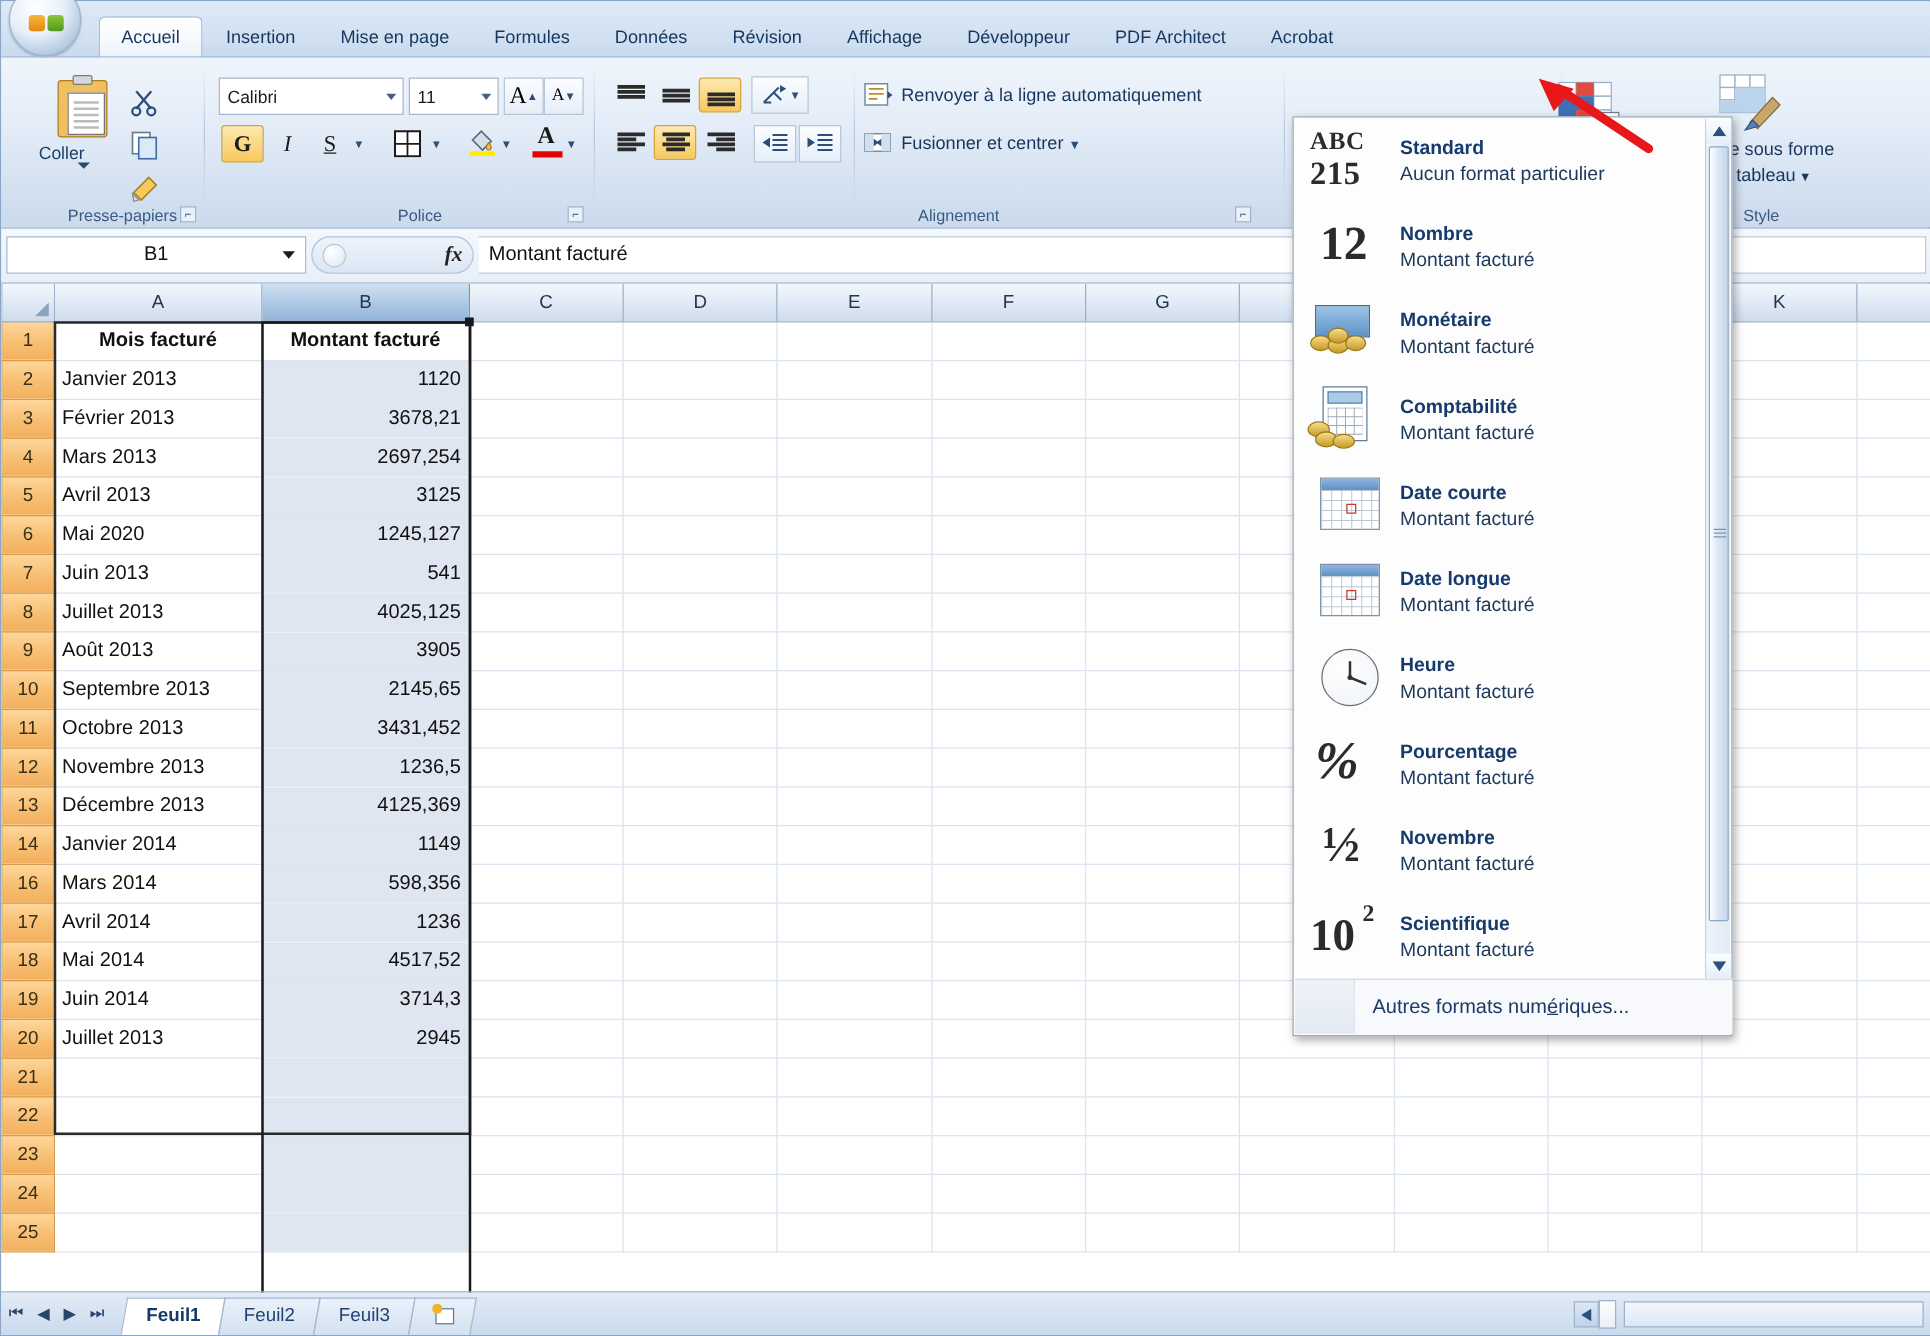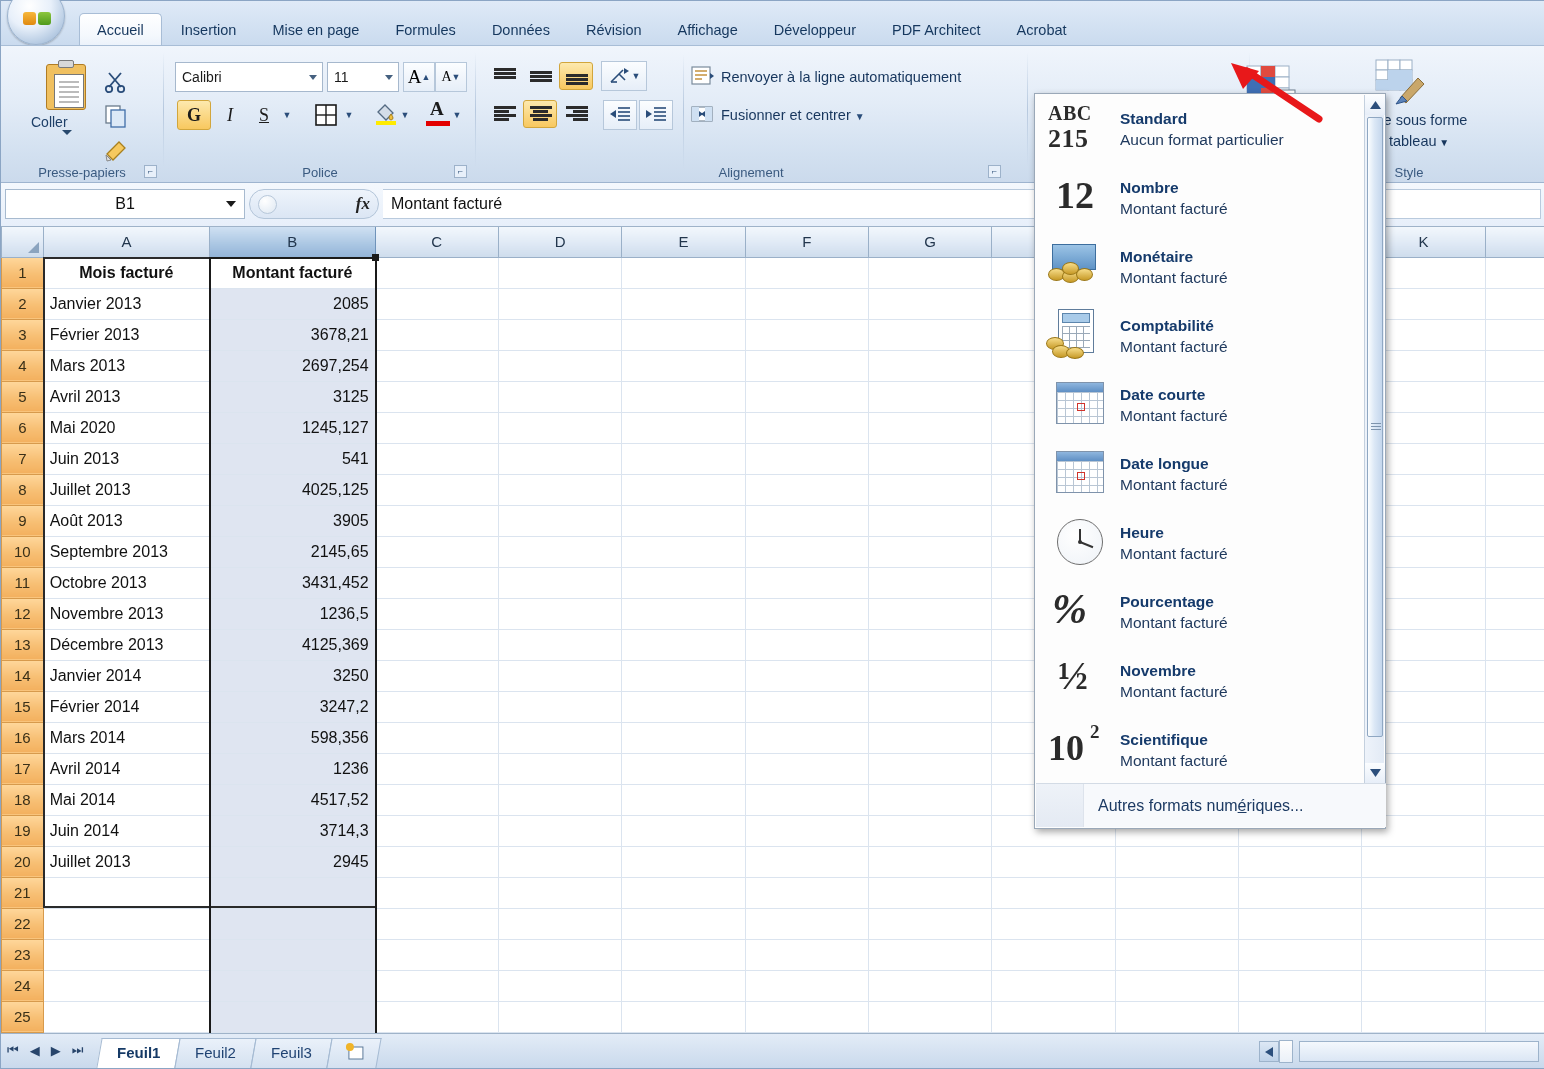--- a/index.html
+++ b/index.html
@@ -48,21 +48,21 @@
 
   
   .ribbon {
     position:absolute; left:0; top:44px; width:1544px; height:138px;
     background: linear-gradient(#f0f5fc 0%, #e3ecf7 42%, #d2e0f0 80%, #cbdaec 100%);
     border-top:1px solid #a8bdd6;
     border-bottom:1px solid #9eb4cf;
   }
   .grp { position:absolute; top:2px; height:134px; }
   .grp-label {
-    position:absolute; bottom:2px; left:0; width:100%;
+    position:absolute; bottom:2px; left:16px; width:100%;
     text-align:center; font-size:13px; color:#3a5a80;
   }
   .grp-sep { position:absolute; top:6px; width:1px; height:116px; background:linear-gradient(rgba(255,255,255,0),#b6c8de,rgba(255,255,255,0)); }
   .dlg-launcher {
     position:absolute; bottom:4px; width:13px; height:13px;
     border:1px solid #9db2ca; background:#e8f0fa; font-size:9px; color:#3a5a80;
     text-align:center; line-height:11px; cursor:pointer;
   }
 
   
@@ -583,21 +583,21 @@
             <td class="cell" style="width: 125px;"></td>
             <td class="cell" style="width: 125px;"></td>
             <td class="cell" style="width: 125px;"></td>
             <td class="cell" style="width: 125px;"></td>
             <td class="cell" style="width: 125px;"></td>
             <td class="cell" style="width: 60px;"></td>
           </tr>
           <tr>
             <td class="rowhdr">2</td>
             <td class="cell a" style="width: 167px;">Janvier 2013</td>
-            <td class="cell b sel" style="width: 166px;">2085</td>
+            <td class="cell b sel" style="width: 166px;">1120</td>
             <td class="cell" style="width: 125px;"></td>
             <td class="cell" style="width: 125px;"></td>
             <td class="cell" style="width: 125px;"></td>
             <td class="cell" style="width: 125px;"></td>
             <td class="cell" style="width: 125px;"></td>
             <td class="cell" style="width: 125px;"></td>
             <td class="cell" style="width: 125px;"></td>
             <td class="cell" style="width: 125px;"></td>
             <td class="cell" style="width: 125px;"></td>
             <td class="cell" style="width: 60px;"></td>
@@ -763,36 +763,21 @@
             <td class="cell" style="width: 125px;"></td>
             <td class="cell" style="width: 125px;"></td>
             <td class="cell" style="width: 125px;"></td>
             <td class="cell" style="width: 125px;"></td>
             <td class="cell" style="width: 125px;"></td>
             <td class="cell" style="width: 60px;"></td>
           </tr>
           <tr>
             <td class="rowhdr">14</td>
             <td class="cell a" style="width: 167px;">Janvier 2014</td>
-            <td class="cell b sel" style="width: 166px;">3250</td>
-            <td class="cell" style="width: 125px;"></td>
-            <td class="cell" style="width: 125px;"></td>
-            <td class="cell" style="width: 125px;"></td>
-            <td class="cell" style="width: 125px;"></td>
-            <td class="cell" style="width: 125px;"></td>
-            <td class="cell" style="width: 125px;"></td>
-            <td class="cell" style="width: 125px;"></td>
-            <td class="cell" style="width: 125px;"></td>
-            <td class="cell" style="width: 125px;"></td>
-            <td class="cell" style="width: 60px;"></td>
-          </tr>
-          <tr>
-            <td class="rowhdr">15</td>
-            <td class="cell a" style="width: 167px;">Février 2014</td>
-            <td class="cell b sel" style="width: 166px;">3247,2</td>
+            <td class="cell b sel" style="width: 166px;">1149</td>
             <td class="cell" style="width: 125px;"></td>
             <td class="cell" style="width: 125px;"></td>
             <td class="cell" style="width: 125px;"></td>
             <td class="cell" style="width: 125px;"></td>
             <td class="cell" style="width: 125px;"></td>
             <td class="cell" style="width: 125px;"></td>
             <td class="cell" style="width: 125px;"></td>
             <td class="cell" style="width: 125px;"></td>
             <td class="cell" style="width: 125px;"></td>
             <td class="cell" style="width: 60px;"></td>

